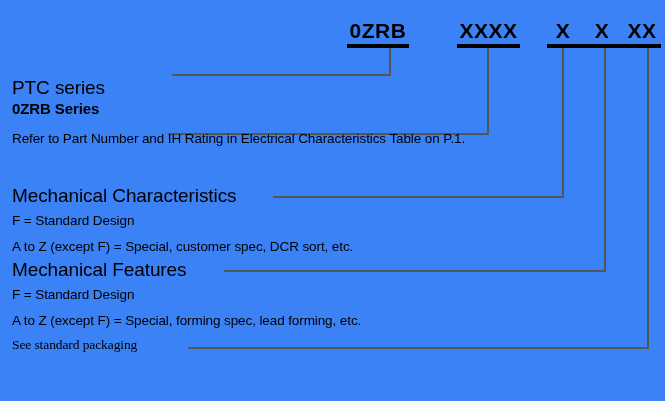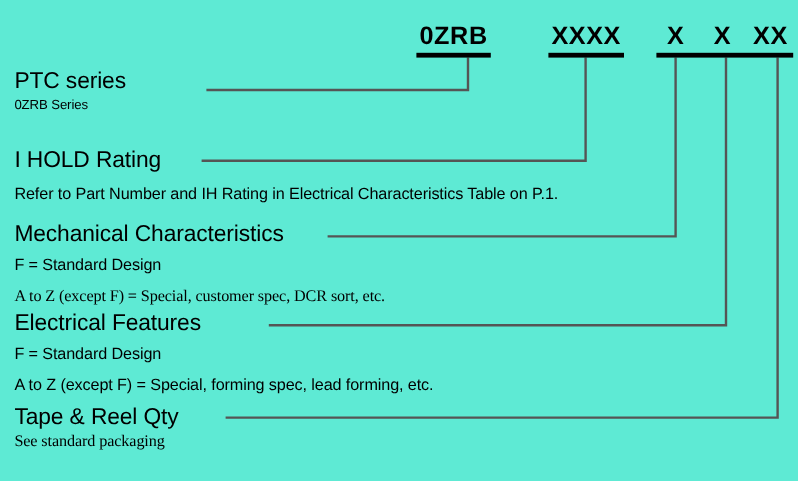--- a/index.html
+++ b/index.html
@@ -9,21 +9,21 @@
   }
   body {
     font-family: "Liberation Sans", sans-serif;
     color: #000000;
   }
   #diagram {
     position: relative;
     width: 665px;
     height: 401px;
     overflow: hidden;
-    background: #5eead4;
+    background: #3b82f6;
   }
   #leader-svg {
     position: absolute;
     left: 0;
     top: 0;
     width: 665px;
     height: 401px;
     pointer-events: none;
   }
 
@@ -60,34 +60,34 @@
     line-height: 23px;
     font-weight: normal;
     letter-spacing: -0.1px;
   }
   .block-sub {
     font-size: 13.5px;
     line-height: 19px;
     letter-spacing: -0.1px;
   }
   .block-sub.bold {
-    font-weight: normal;
-    font-size: 11px;
+    font-weight: bold;
+    font-size: 15px;
   }
   .block-sub.tight { line-height: 17px; font-family: Liberation Serif, serif; }
 
-  #block-ptc      { top: 56px; }
+  #block-ptc      { top: 76px; }
   #block-ihold    { top: 122px; }
   #block-ec       { top: 184px; }
   #block-mf       { top: 258px; }
   #block-tape     { top: 336px; }
 
   #block-ihold .block-sub { margin-top: 7px; }
   #block-ec .block-sub.first { margin-top: 4px; }
-  #block-ec .block-sub.second { margin-top: 7px; font-family: Liberation Serif, serif; }
+  #block-ec .block-sub.second { margin-top: 7px; }
   #block-mf .block-sub.first { margin-top: 4px; }
   #block-mf .block-sub.second { margin-top: 7px; }
 </style>
 </head>
 <body>
 
 <div id="diagram">
 
   <svg id="leader-svg" viewBox="0 0 665 401" xmlns="http://www.w3.org/2000/svg">
     <g fill="none" stroke="#555555" stroke-width="2">
@@ -111,34 +111,32 @@
   </div>
 
   <div class="code-group" id="code-ihold">XXXX</div>
 
   <div class="block" id="block-ptc">
     <div class="block-title">PTC series</div>
     <div class="block-sub bold">0ZRB Series</div>
   </div>
 
   <div class="block" id="block-ihold">
-    <div class="block-title">I HOLD Rating</div>
     <div class="block-sub">Refer to Part Number and IH Rating in Electrical Characteristics Table on P.1.</div>
   </div>
 
   <div class="block" id="block-ec">
     <div class="block-title">Mechanical Characteristics</div>
     <div class="block-sub first">F = Standard Design</div>
     <div class="block-sub second">A to Z (except F) = Special, customer spec, DCR sort, etc.</div>
   </div>
 
   <div class="block" id="block-mf">
-    <div class="block-title">Electrical Features</div>
+    <div class="block-title">Mechanical Features</div>
     <div class="block-sub first">F = Standard Design</div>
     <div class="block-sub second">A to Z (except F) = Special, forming spec, lead forming, etc.</div>
   </div>
 
   <div class="block" id="block-tape">
-    <div class="block-title">Tape &amp; Reel Qty</div>
     <div class="block-sub tight">See standard packaging</div>
   </div>
 
 </div>
 
 </body></html>

